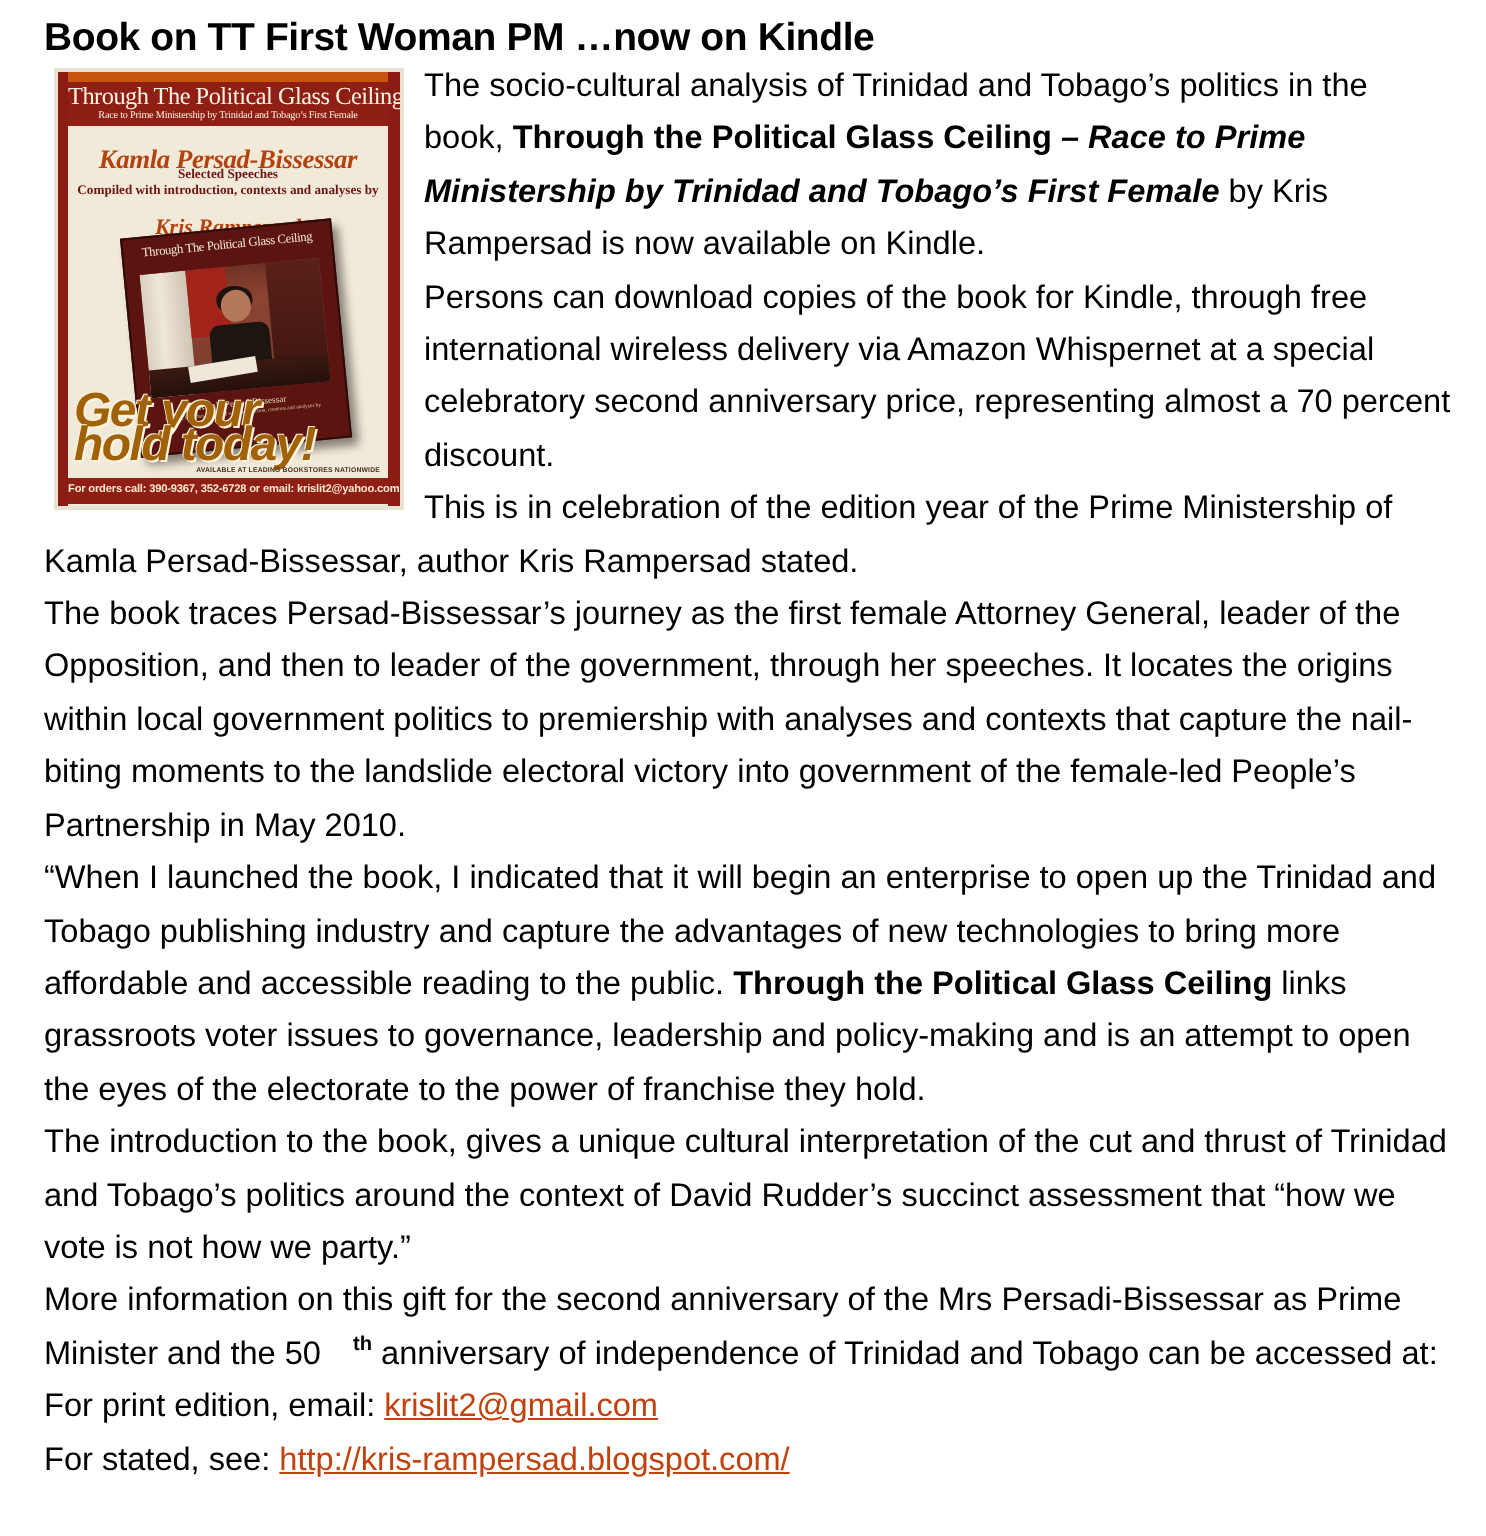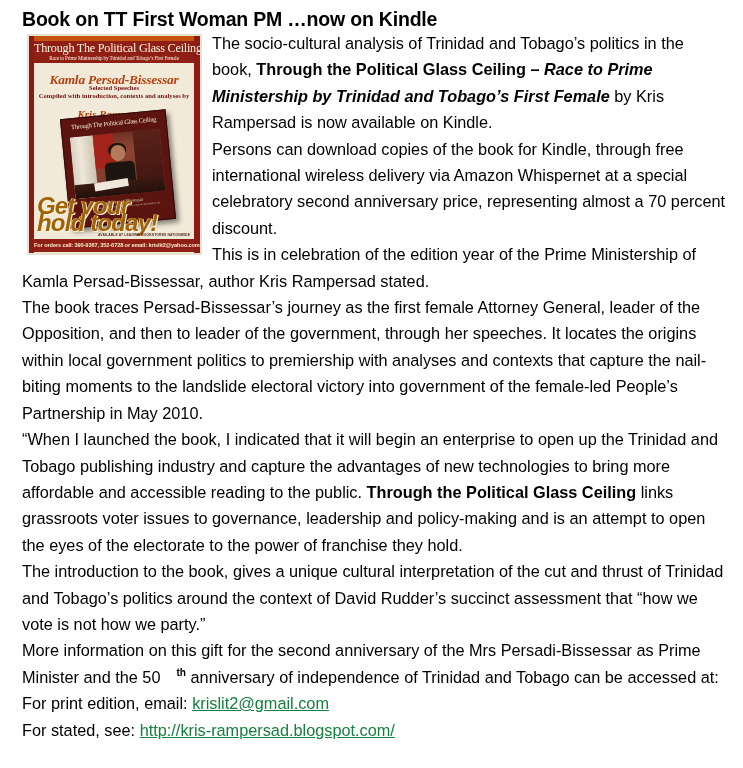--- a/index.html
+++ b/index.html
@@ -278,21 +278,21 @@
     color: #f7e9cf;
     font-family: "Liberation Sans", sans-serif;
     font-weight: bold;
     font-size: 5.6px;
     line-height: 13px;
     text-align: center;
     letter-spacing: -0.1px;
     white-space: nowrap;
   }
   a.link {
-    color: #15803d;
+    color: #c2410c;
     text-decoration: underline;
   }
 </style>
 </head>
 <body>
 
 <div id="page">
 
   <h1 class="doc-title">Book on TT First Woman PM …now on Kindle</h1>
 

